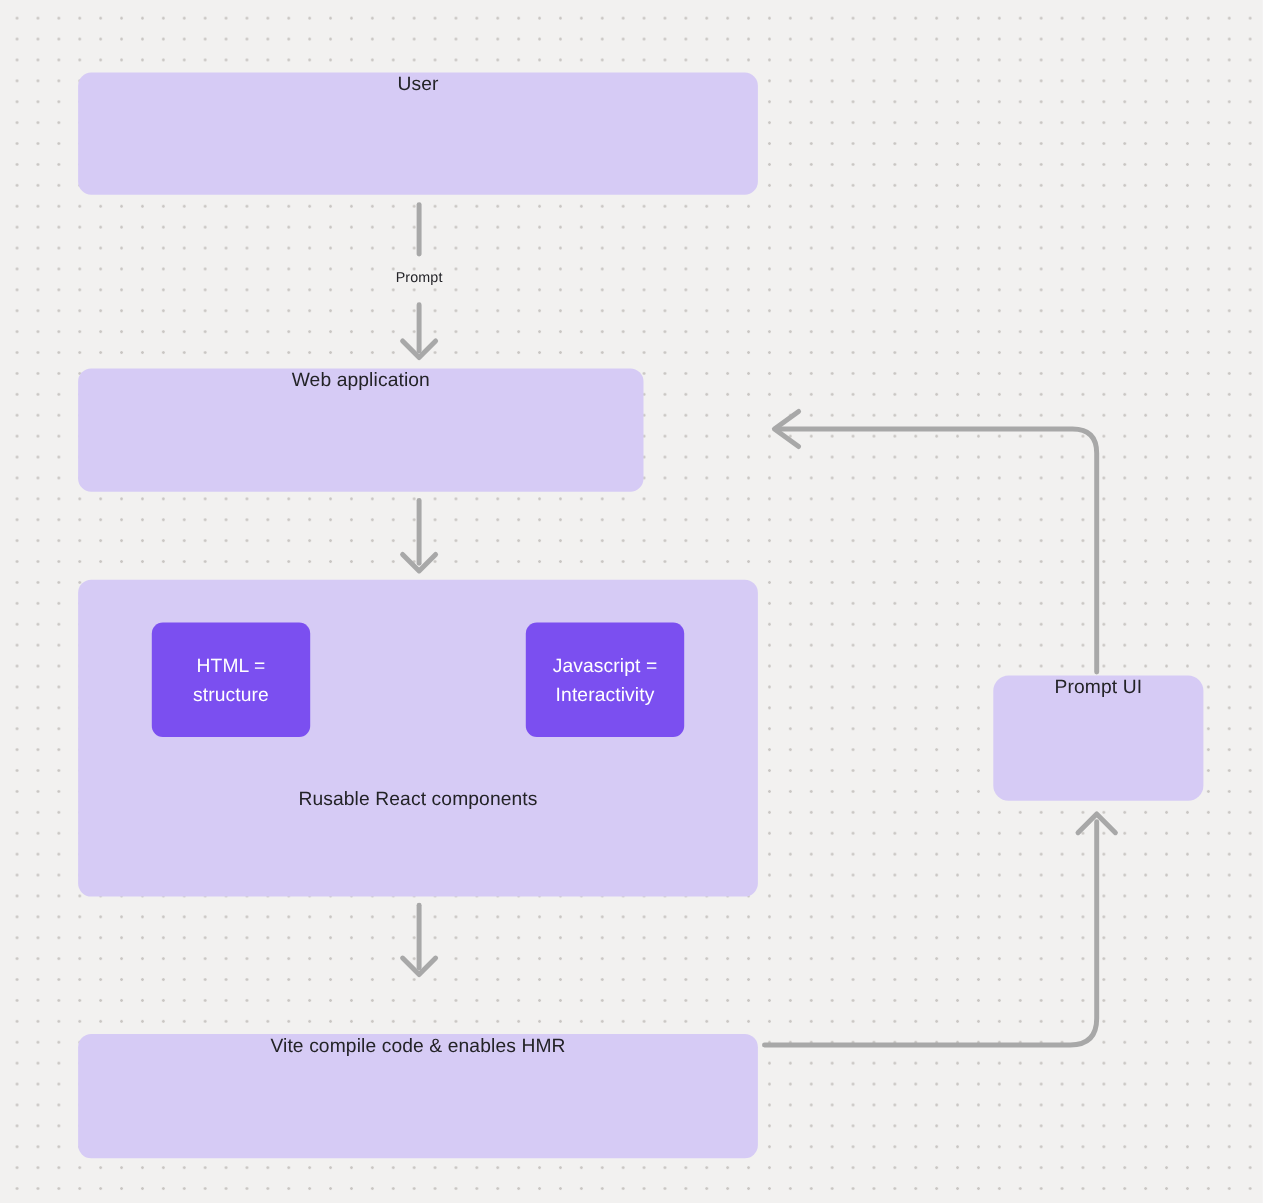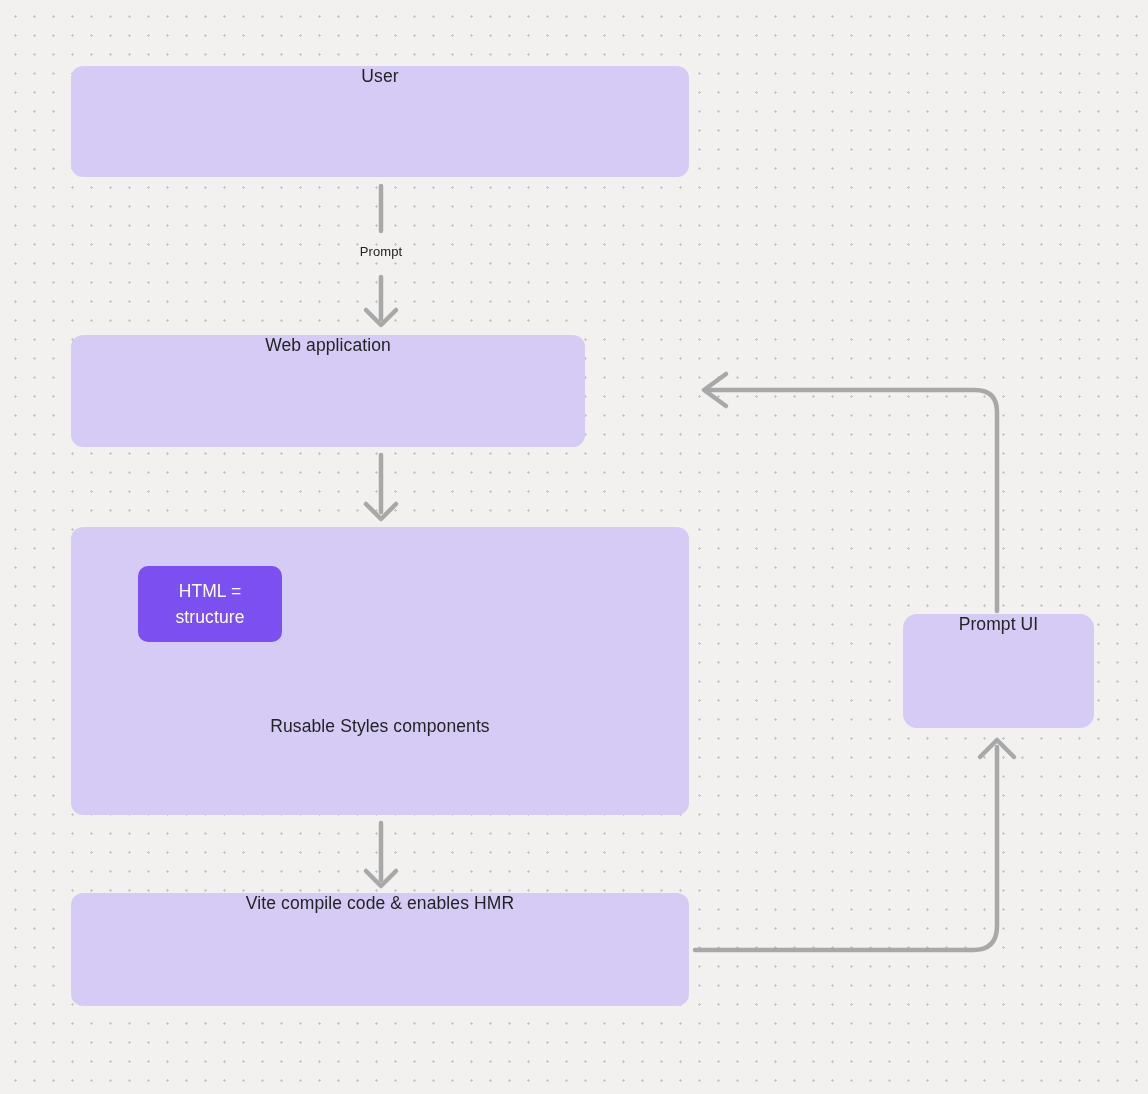--- a/index.html
+++ b/index.html
@@ -39,28 +39,28 @@
     justify-content: center;
     text-align: center;
     color: #232327;
     font-size: 17.5px;
     letter-spacing: 0.1px;
   }
   .node .node-label { white-space: pre-line; }
   #node-user        { left: 71px;  top: 66px;  width: 618px; height: 111px; }
   #node-webapp      { left: 71px;  top: 335px; width: 514px; height: 112px; }
   #node-group       { left: 71px;  top: 527px; width: 618px; height: 288px; display: block; }
-  #node-vite        { left: 71px;  top: 893px; width: 618px; height: 113px; }
+  #node-vite        { left: 71px;  top: 940px; width: 618px; height: 113px; }
   #node-render-ui   { left: 903px; top: 614px; width: 191px; height: 114px; border-radius: 14px; }
 
   .chip {
     position: absolute;
     top: 39px;
     width: 144px;
-    height: 76px;
+    height: 104px;
     background: #7b4ff0;
     border-radius: 10px;
     display: flex;
     align-items: center;
     justify-content: center;
     text-align: center;
     color: #ffffff;
     font-size: 17.5px;
     line-height: 26px;
     letter-spacing: 0.1px;
@@ -133,21 +133,25 @@
 
   <div class="node" id="node-webapp">
     <span class="node-label">Web application</span>
   </div>
 
   <div class="node" id="node-group">
     <div class="chip" id="chip-html">
       <span class="chip-label">HTML =
 structure</span>
     </div>
-    <div class="group-caption">Rusable Styles components</div>
+    <div class="chip" id="chip-javascript">
+      <span class="chip-label">Javascript =
+Interactivity</span>
+    </div>
+    <div class="group-caption">Rusable React components</div>
   </div>
 
   <div class="node" id="node-vite">
     <span class="node-label">Vite compile code &amp; enables HMR</span>
   </div>
 
   <div class="node" id="node-render-ui">
     <span class="node-label">Prompt UI</span>
   </div>
 

